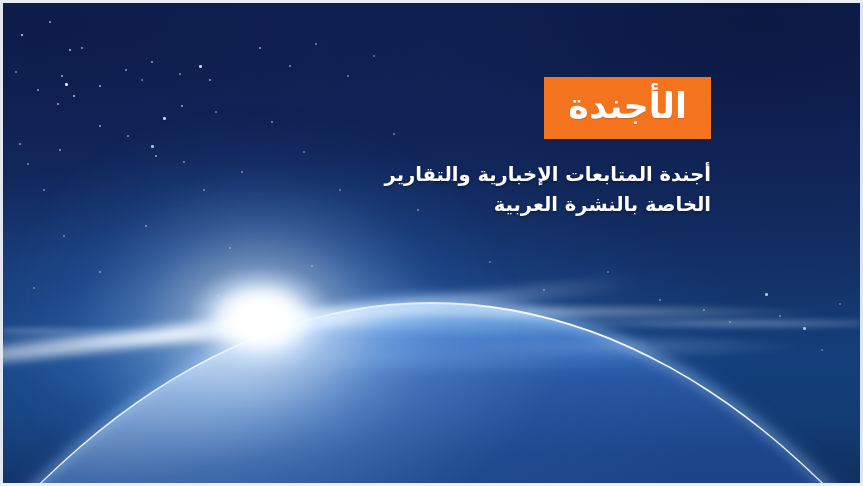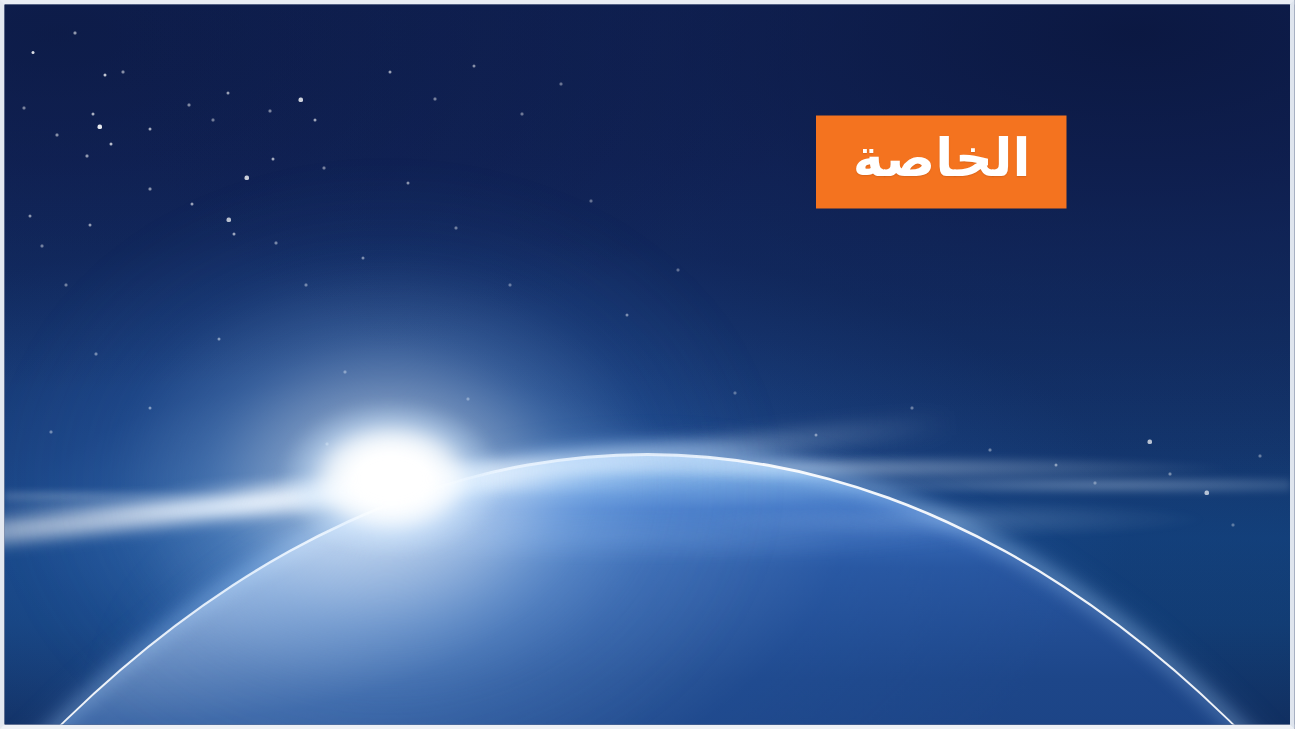--- a/index.html
+++ b/index.html
@@ -321,16 +321,18 @@
   <div class="earth"></div>
   <div class="clouds"></div>
   <div class="limb-glow"></div>
   <div class="limb-rim"></div>
 
   <div class="sun-streak"></div>
   <div class="sun-halo"></div>
   <div class="sun-core"></div>
 
   <div class="text-block">
-    <div class="title-badge">الخاصة</div>
+    <div class="title-badge">الأجندة</div>
+    <div class="subtitle">أجندة المتابعات الإخبارية والتقارير
+الخاصة بالنشرة العربية</div>
   </div>
 
 </div>
 
 </body></html>

